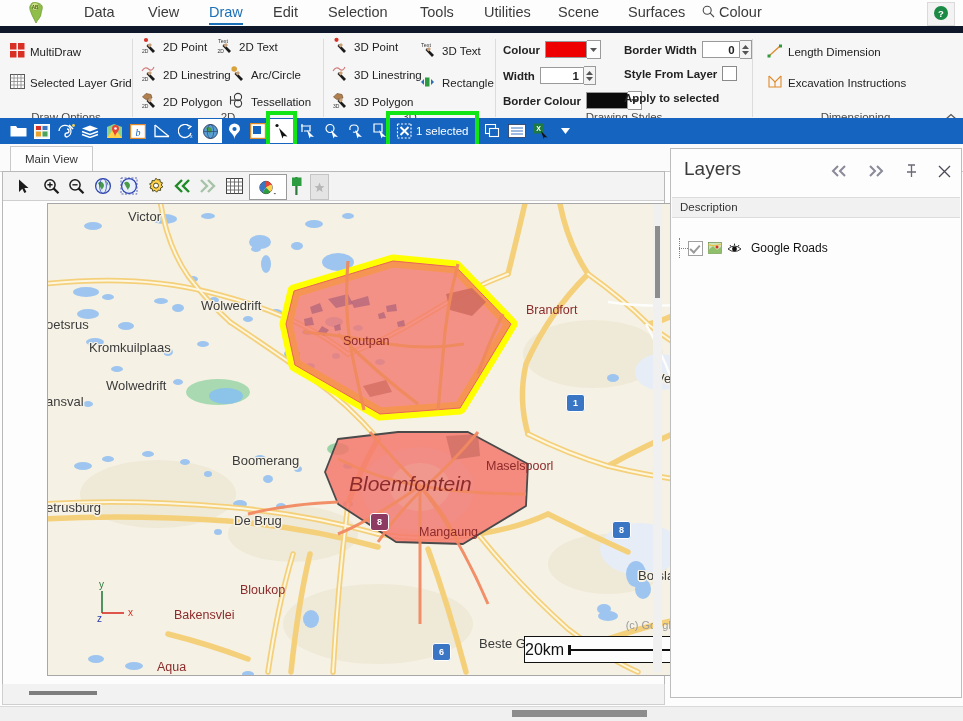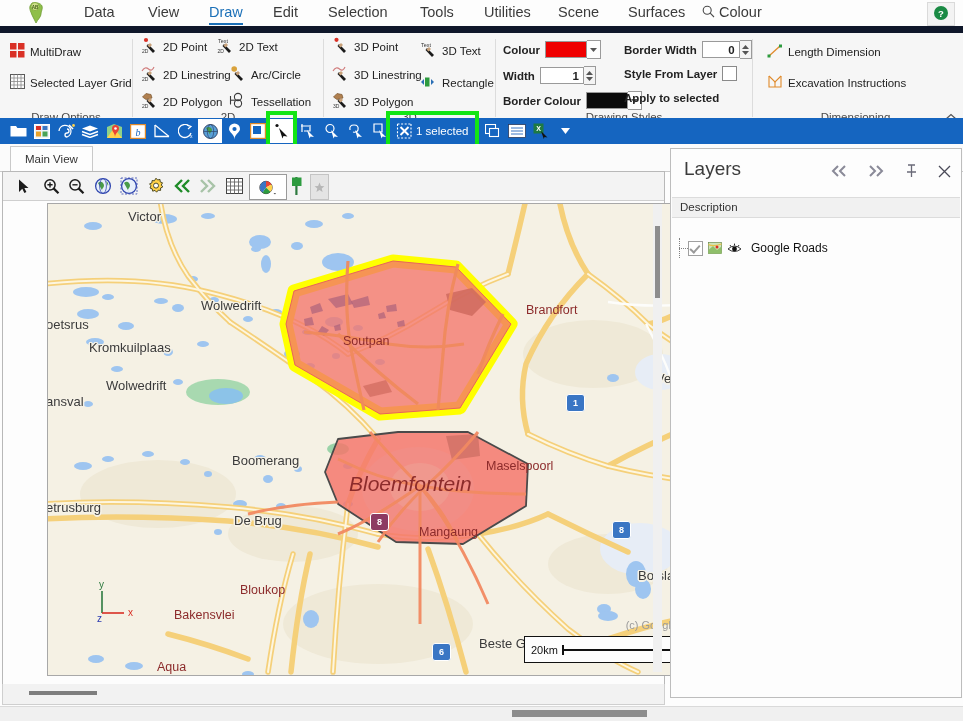--- a/index.html
+++ b/index.html
@@ -85,21 +85,21 @@
                 1px 1px #f6f2e6,-1px -1px #f6f2e6,1px -1px #f6f2e6,-1px 1px #f6f2e6;}
   .lbl-in{font-size:12.5px;color:#8c2b2b;}
   .lbl-city{font-size:21px;color:#8c2b2b;font-style:italic;}
   .shield{position:absolute;width:17px;height:16px;border-radius:3px;
     display:flex;align-items:center;justify-content:center;color:#fff;font-size:9px;font-weight:bold;
     border:1.5px solid #fff;}
   .shield.blue{background:#3a76c4;}
   .shield.maroon{background:#8d3b63;}
   .scalebar{position:absolute;right:10px;bottom:12px;width:155px;height:25px;
     background:#fdfdfd;border:1.5px solid #111;display:flex;align-items:center;}
-  .scalebar .txt{font-size:11px;color:#111;padding-left:6px;}
+  .scalebar .txt{font-size:16px;color:#111;}
   .scalebar .bar{position:relative;flex:1;height:10px;margin:0 8px 0 4px;}
   .scalebar .bar:before{content:"";position:absolute;left:0;right:0;top:4px;height:2.5px;background:#111;}
   .scalebar .bar:after{content:"";position:absolute;right:0;top:0;width:2.5px;height:10px;background:#111;}
   .scalebar .bar i{position:absolute;left:0;top:0;width:2.5px;height:10px;background:#111;display:block;}
   .gcredit{position:absolute;right:14px;bottom:44px;font-size:11px;color:#9a9a9a;}
   .axes{position:absolute;left:44px;bottom:52px;width:48px;height:44px;}
 
   
   .layers{position:absolute;left:670px;top:148px;width:290px;height:548px;
     background:#fdfdfd;border:1px solid #bdbdbd;}

